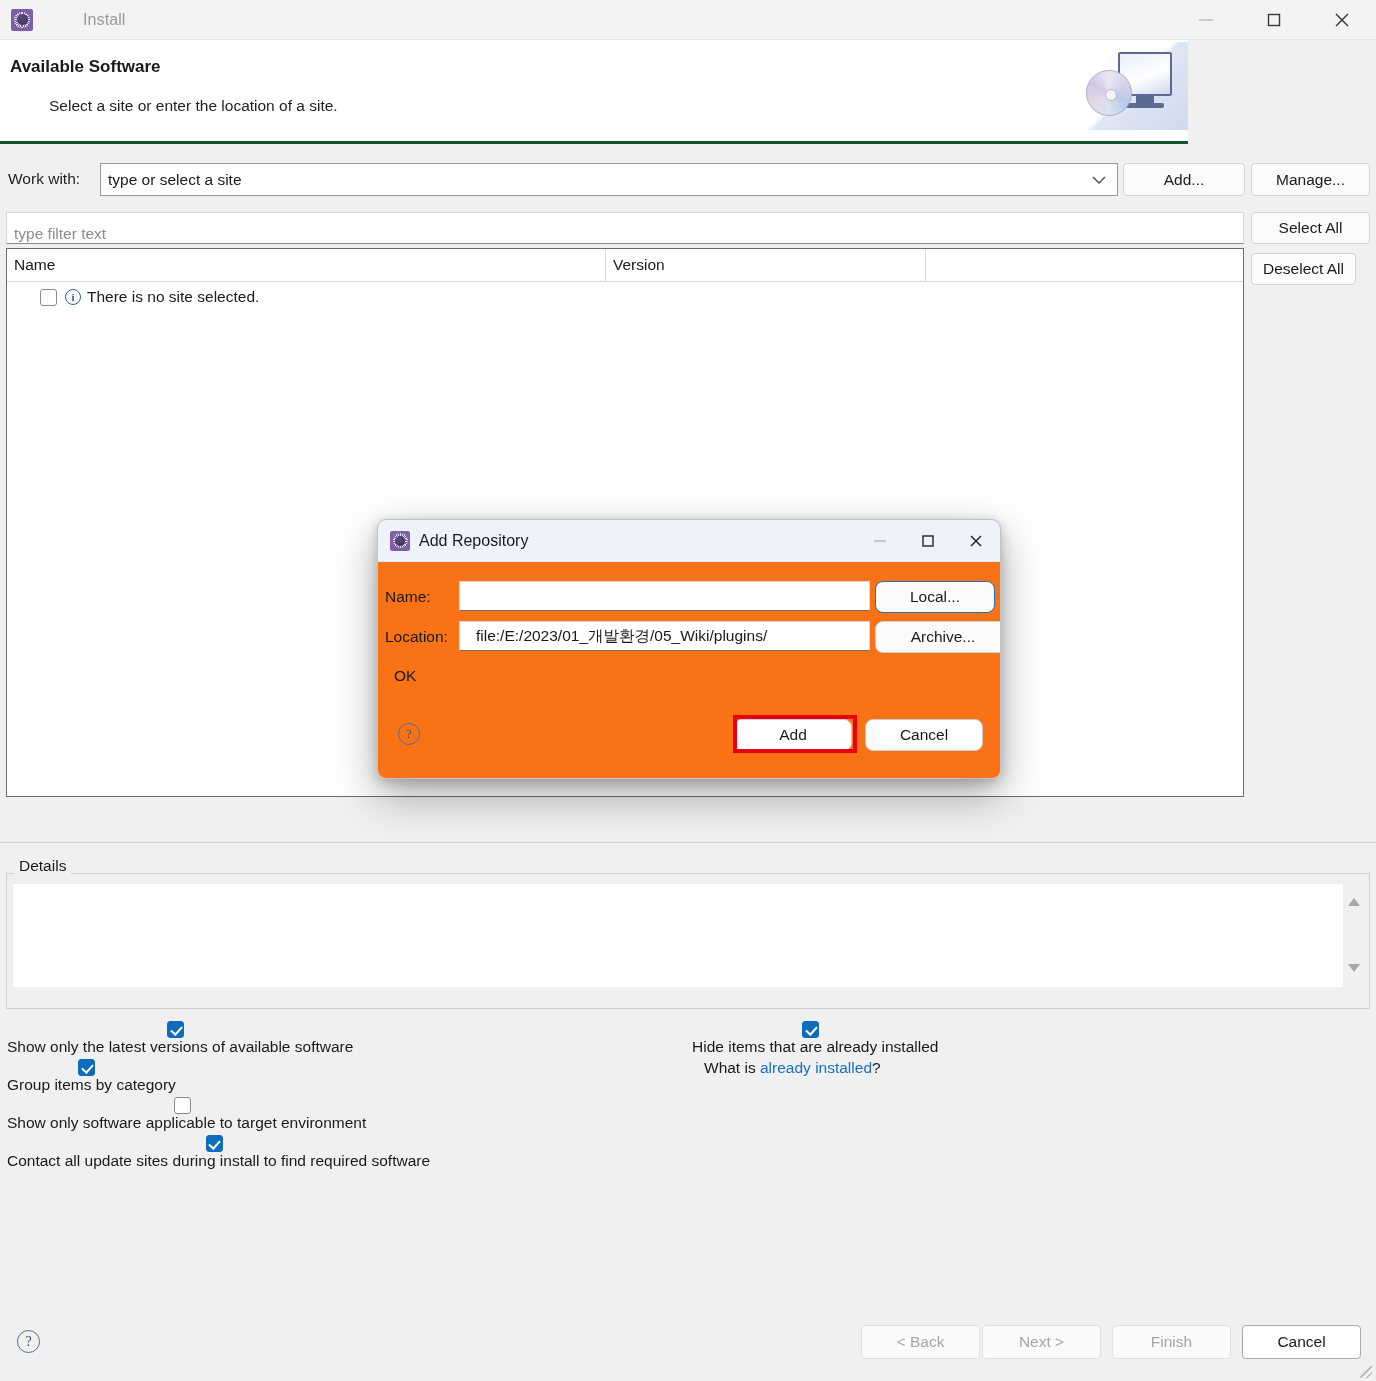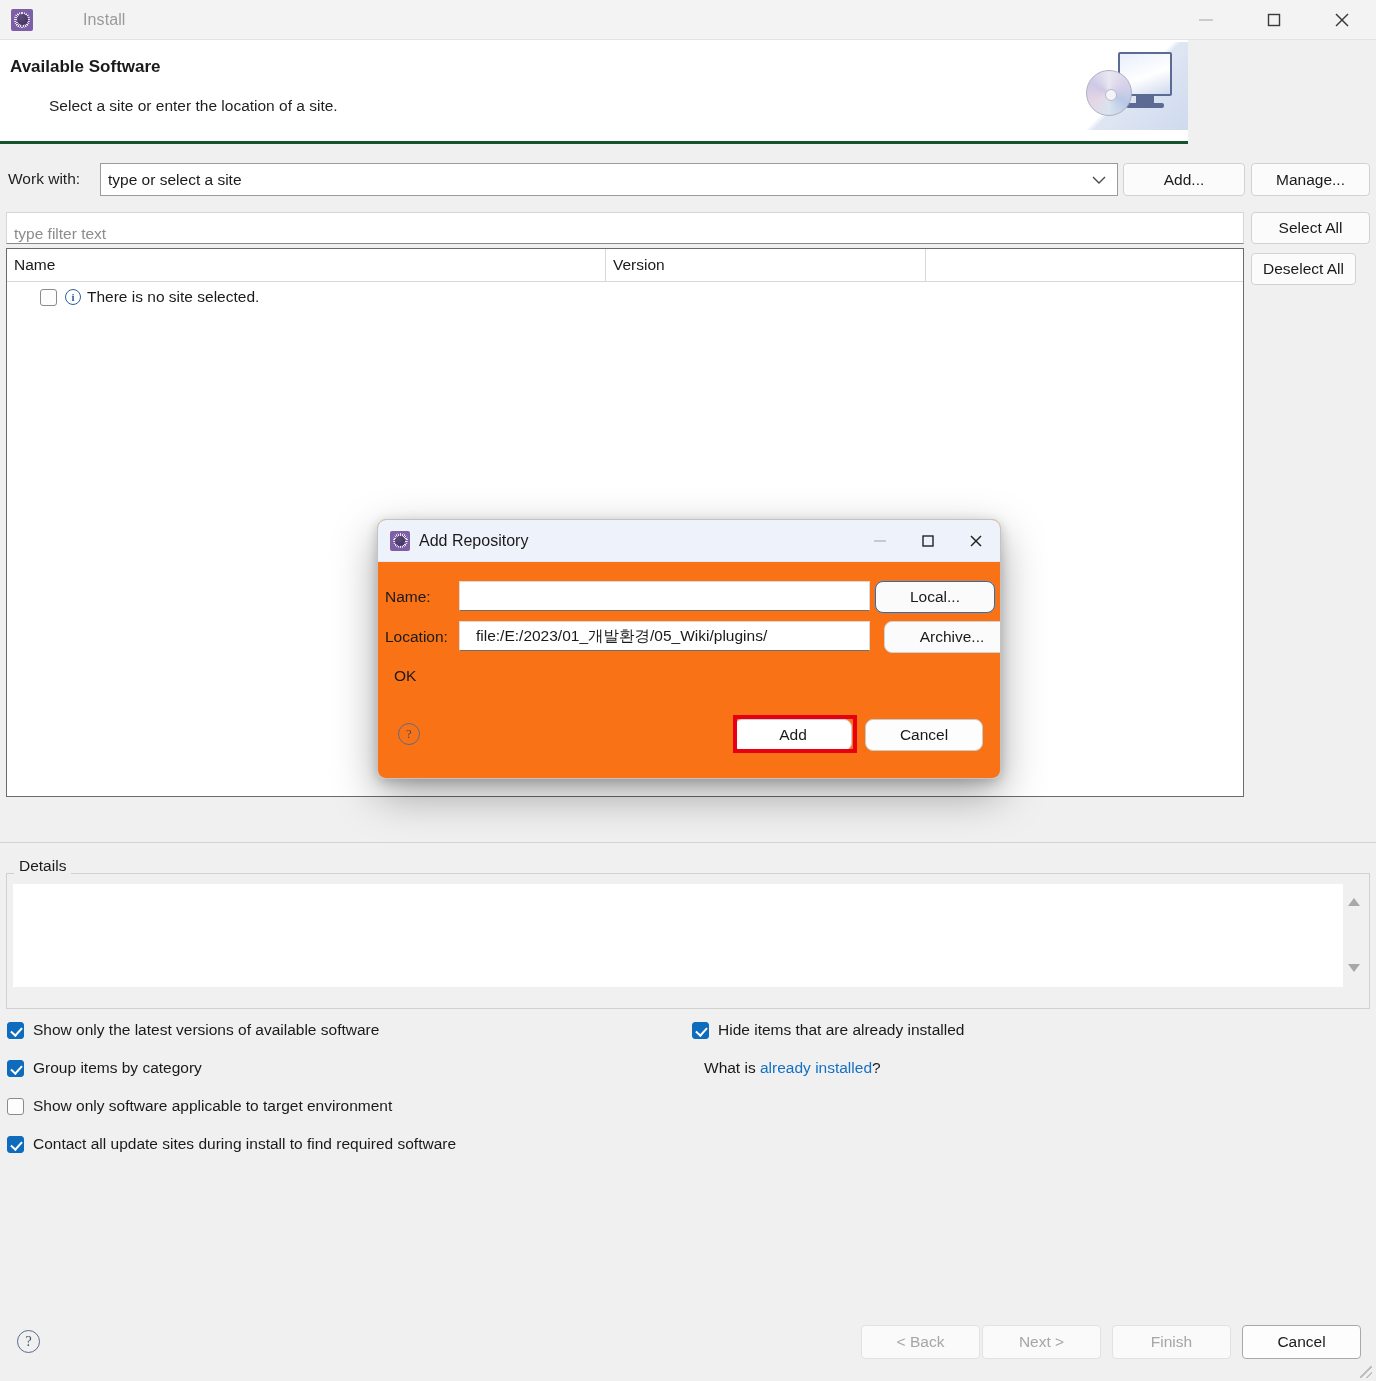--- a/index.html
+++ b/index.html
@@ -237,21 +237,21 @@
   .sb-arrow {
     position: absolute; left: 5px;
     width: 0; height: 0;
   }
   .sb-up   { top: 14px; border-left: 6px solid transparent; border-right: 6px solid transparent; border-bottom: 8px solid #a8a8a8; }
   .sb-down { top: 80px; border-left: 6px solid transparent; border-right: 6px solid transparent; border-top: 8px solid #a8a8a8; }
 
   
   .opt {
     position: absolute; display: flex; align-items: center;
-    font-size: 15.5px; color: #1a1a1a;
+    font-size: 15.5px; color: #1a1a1a; flex-direction: column;
   }
   .opt .cb { margin-right: 9px; }
   #opt-0 { left: 7px; top: 1021px; }
   #opt-1 { left: 7px; top: 1059px; }
   #opt-2 { left: 7px; top: 1097px; }
   #opt-3 { left: 7px; top: 1135px; }
   #opt-hide { left: 692px; top: 1021px; }
   .whatis {
     position: absolute; left: 704px; top: 1059px;
     font-size: 15.5px; color: #1a1a1a;
@@ -346,21 +346,21 @@
   .dlg-input span { padding-left: 16px; }
   .dlg-btn {
     position: absolute;
     background: #fbfbfb;
     border: 1px solid #d2d2d2;
     border-radius: 8px;
     font-size: 15.5px; color: #1a1a1a;
     display: flex; align-items: center; justify-content: center;
   }
   #btn-local   { left: 497px; top: 61px; width: 120px; height: 32px; border-color: #1b73c4; }
-  #btn-archive { left: 497px; top: 101px; width: 136px; height: 32px; margin-left: 9px; }
+  #btn-archive { left: 497px; top: 101px; width: 136px; height: 32px; }
   .dlg-status {
     position: absolute; left: 16px; top: 147px;
     font-size: 15.5px; color: #1a1a1a;
   }
   .dlg-help {
     position: absolute; left: 20px; top: 203px;
     width: 22px; height: 22px;
     border: 1.5px solid #5c6b8a; border-radius: 50%;
     color: #3f4c66; font-size: 13px;
     display: flex; align-items: center; justify-content: center;

